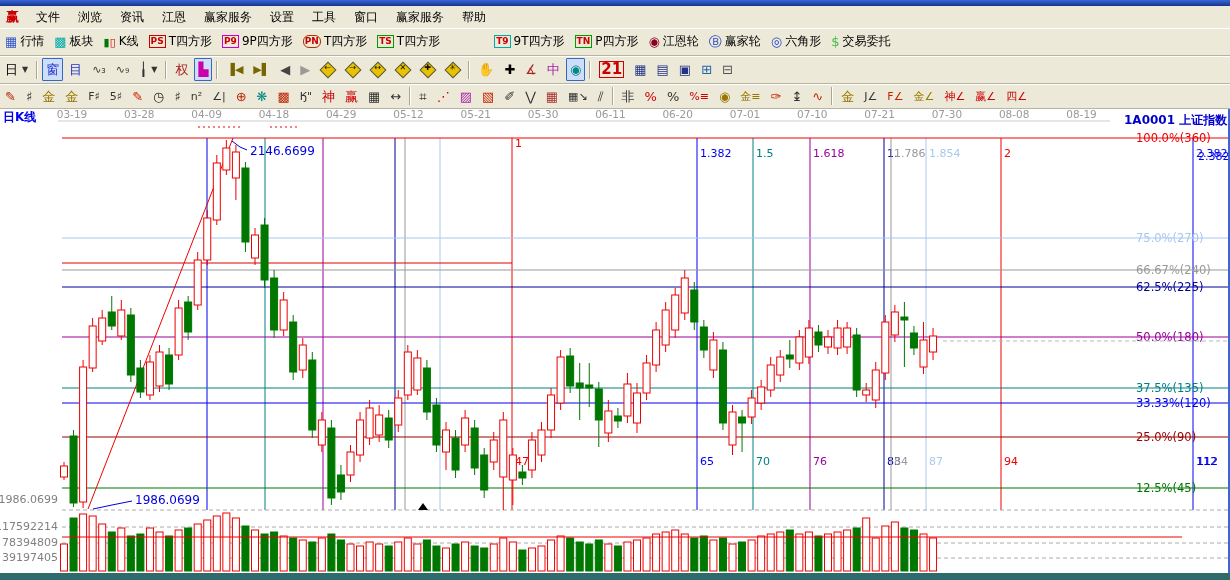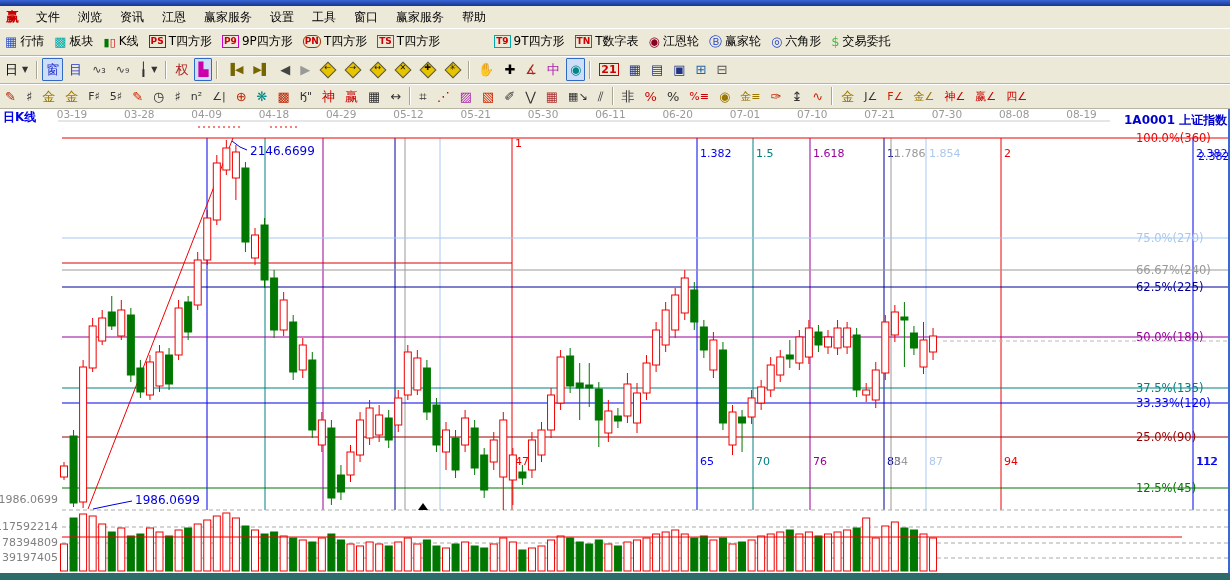--- a/index.html
+++ b/index.html
@@ -79,21 +79,21 @@
     <span class="tb-btn">
       <span class="badge" style="border-color: rgb(0, 153, 0);">TS</span>
       <span>T四方形</span>
     </span>
     <span class="tb-btn">
       <span class="badge" style="border-color: rgb(0, 170, 170); margin-left: 44px;">T9</span>
       <span>9T四方形</span>
     </span>
     <span class="tb-btn">
       <span class="badge" style="border-color: rgb(0, 153, 0);">TN</span>
-      <span>T数字表</span>
+      <span>P四方形</span>
     </span>
     <span class="tb-btn">
       <span class="glyph" style="color: rgb(136, 0, 34);">◉</span>
       <span>江恩轮</span>
     </span>
     <span class="tb-btn">
       <span class="glyph" style="color: rgb(34, 68, 204);">Ⓑ</span>
       <span>赢家轮</span>
     </span>
     <span class="tb-btn">
@@ -194,21 +194,21 @@
       <span class="glyph" style="color: rgb(170, 34, 34);">∡</span>
     </span>
     <span class="tb-btn">
       <span class="glyph" style="color: rgb(170, 34, 170);">中</span>
     </span>
     <span class="tb-btn pressed">
       <span class="glyph" style="color: rgb(0, 136, 136);">◉</span>
     </span>
     <span class="tb-sep"></span>
     <span class="tb-btn">
-      <span class="glyph small" style="color: rgb(204, 0, 0); border: 1px solid rgb(204, 0, 0); padding: 0px 1px; font-size: 11px; font-weight: bold;">21</span>
+      <span class="glyph small" style="color: rgb(204, 0, 0); border: 1px solid rgb(204, 0, 0); padding: 0px 1px; font-size: 15px; font-weight: bold;">21</span>
     </span>
     <span class="tb-btn">
       <span class="glyph" style="color: rgb(34, 51, 136);">▦</span>
     </span>
     <span class="tb-btn">
       <span class="glyph" style="color: rgb(34, 51, 136);">▤</span>
     </span>
     <span class="tb-btn">
       <span class="glyph" style="color: rgb(34, 51, 136);">▣</span>
     </span>

